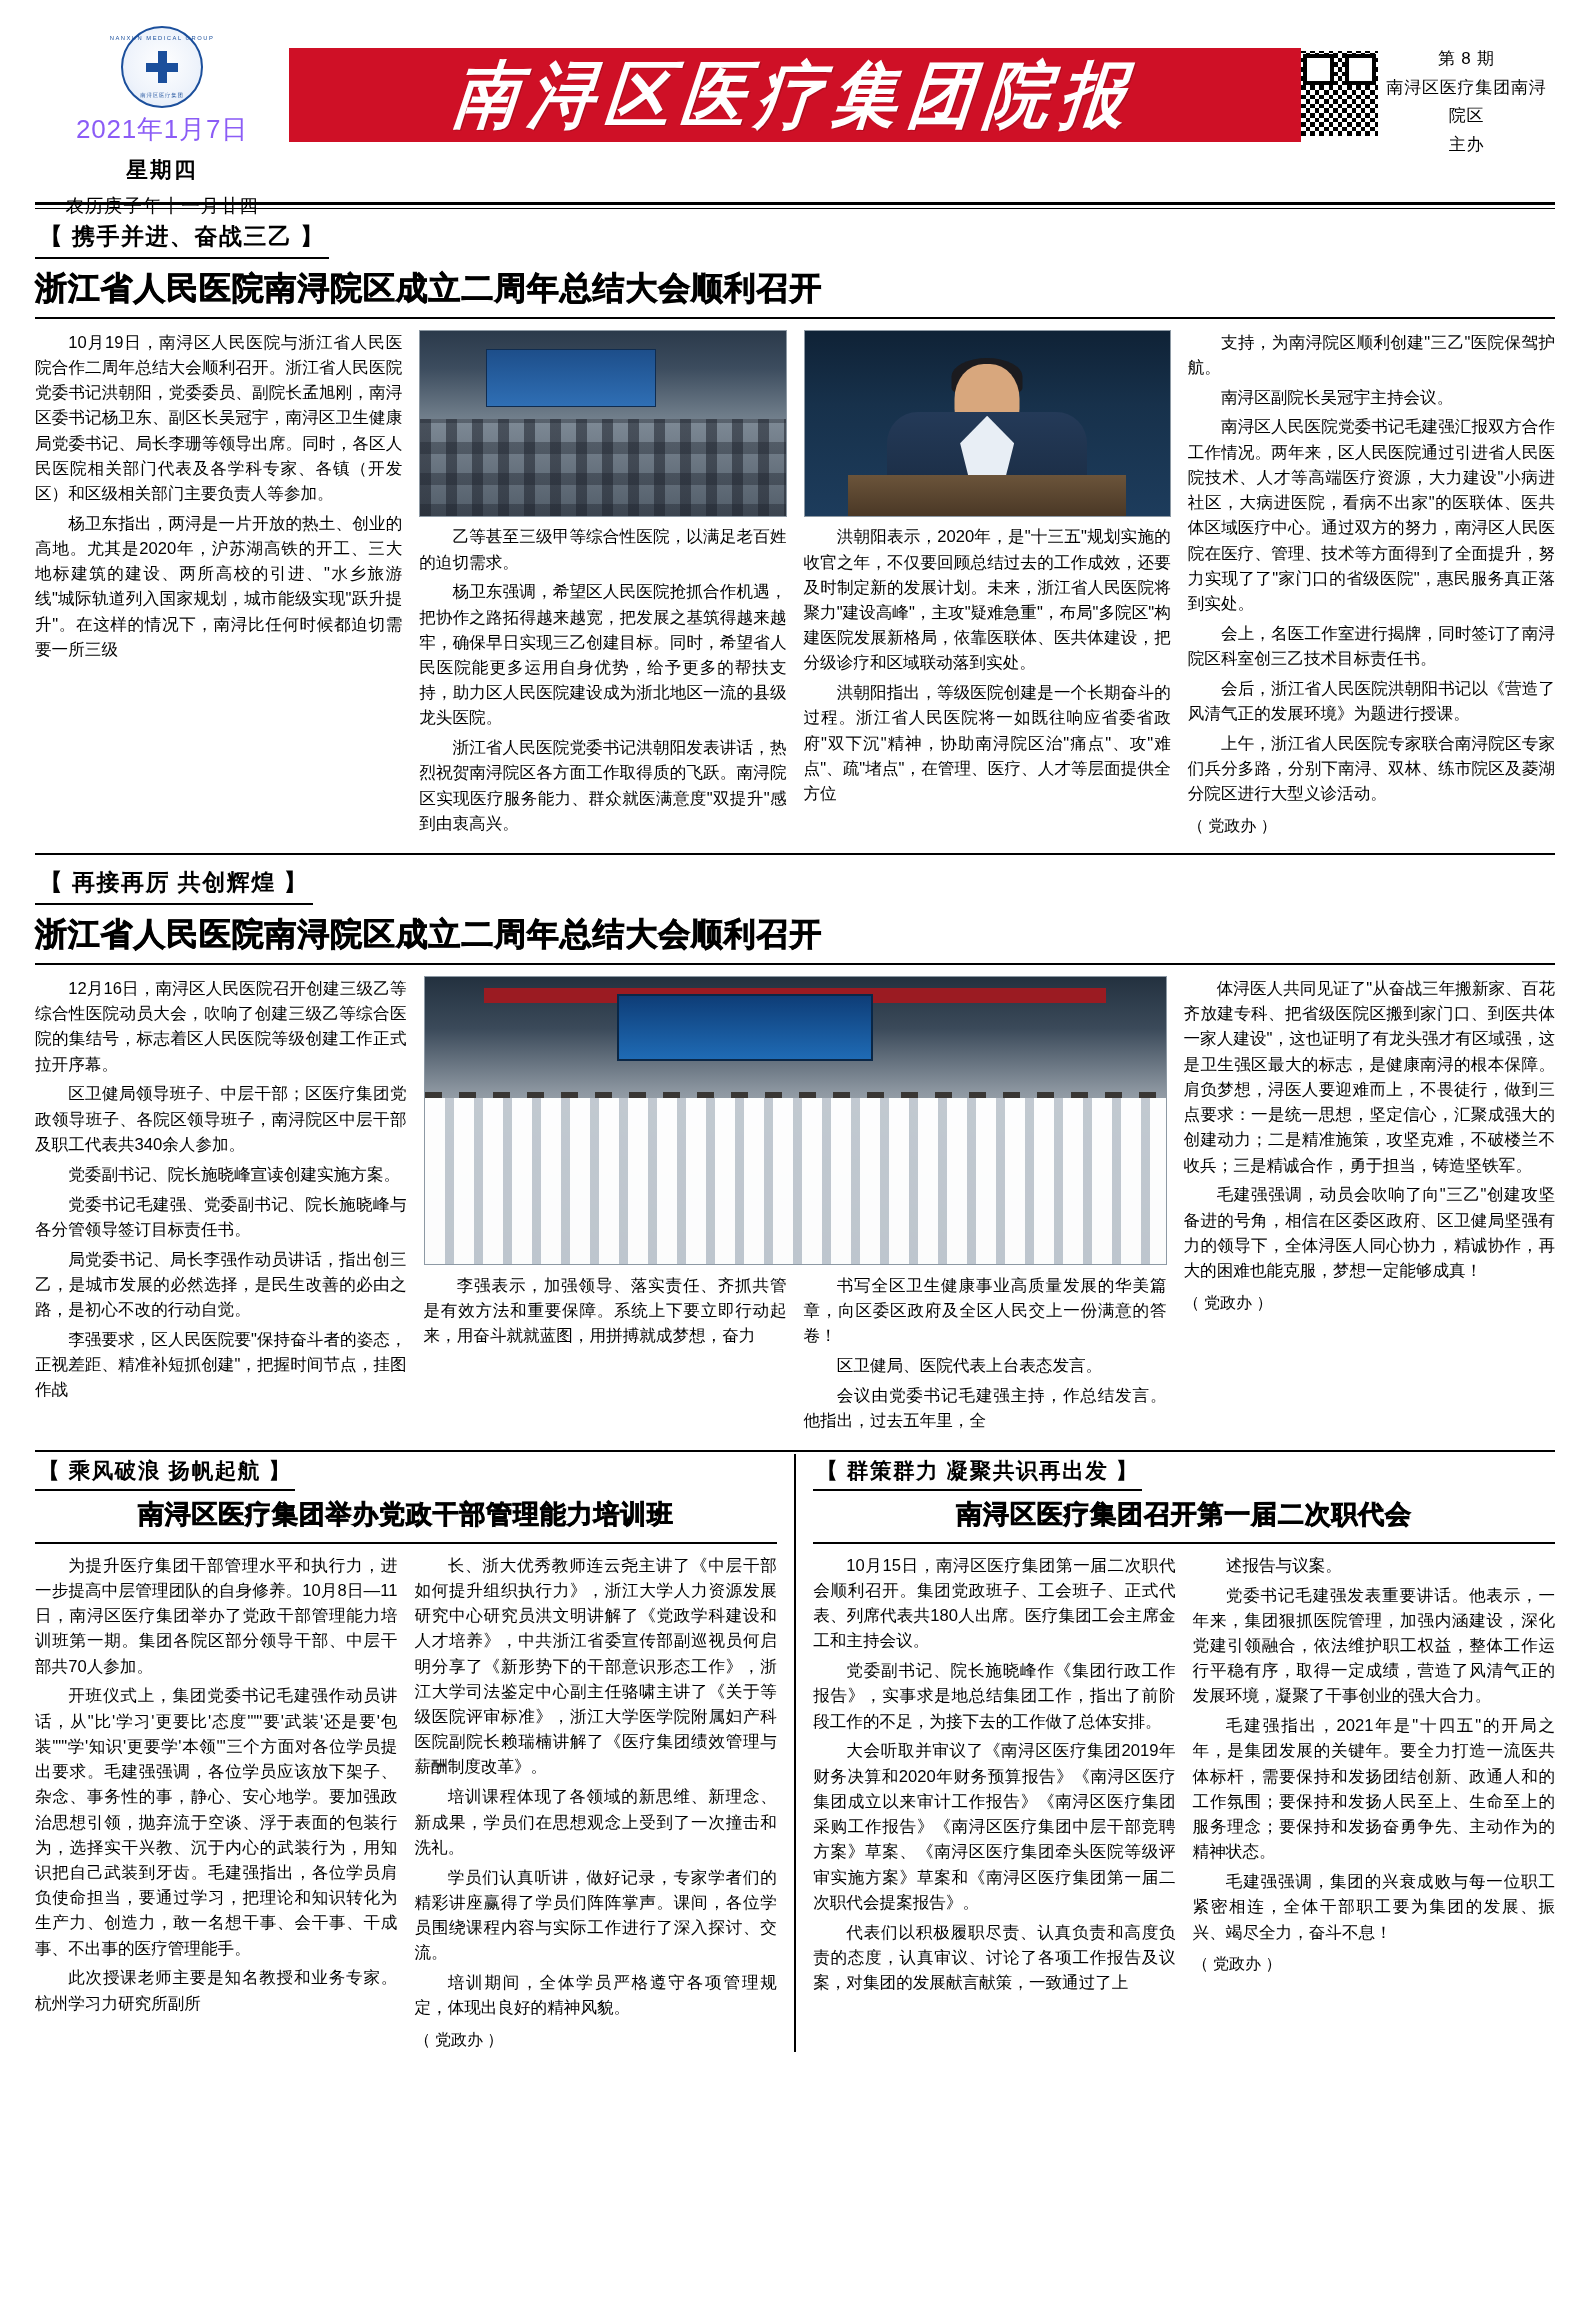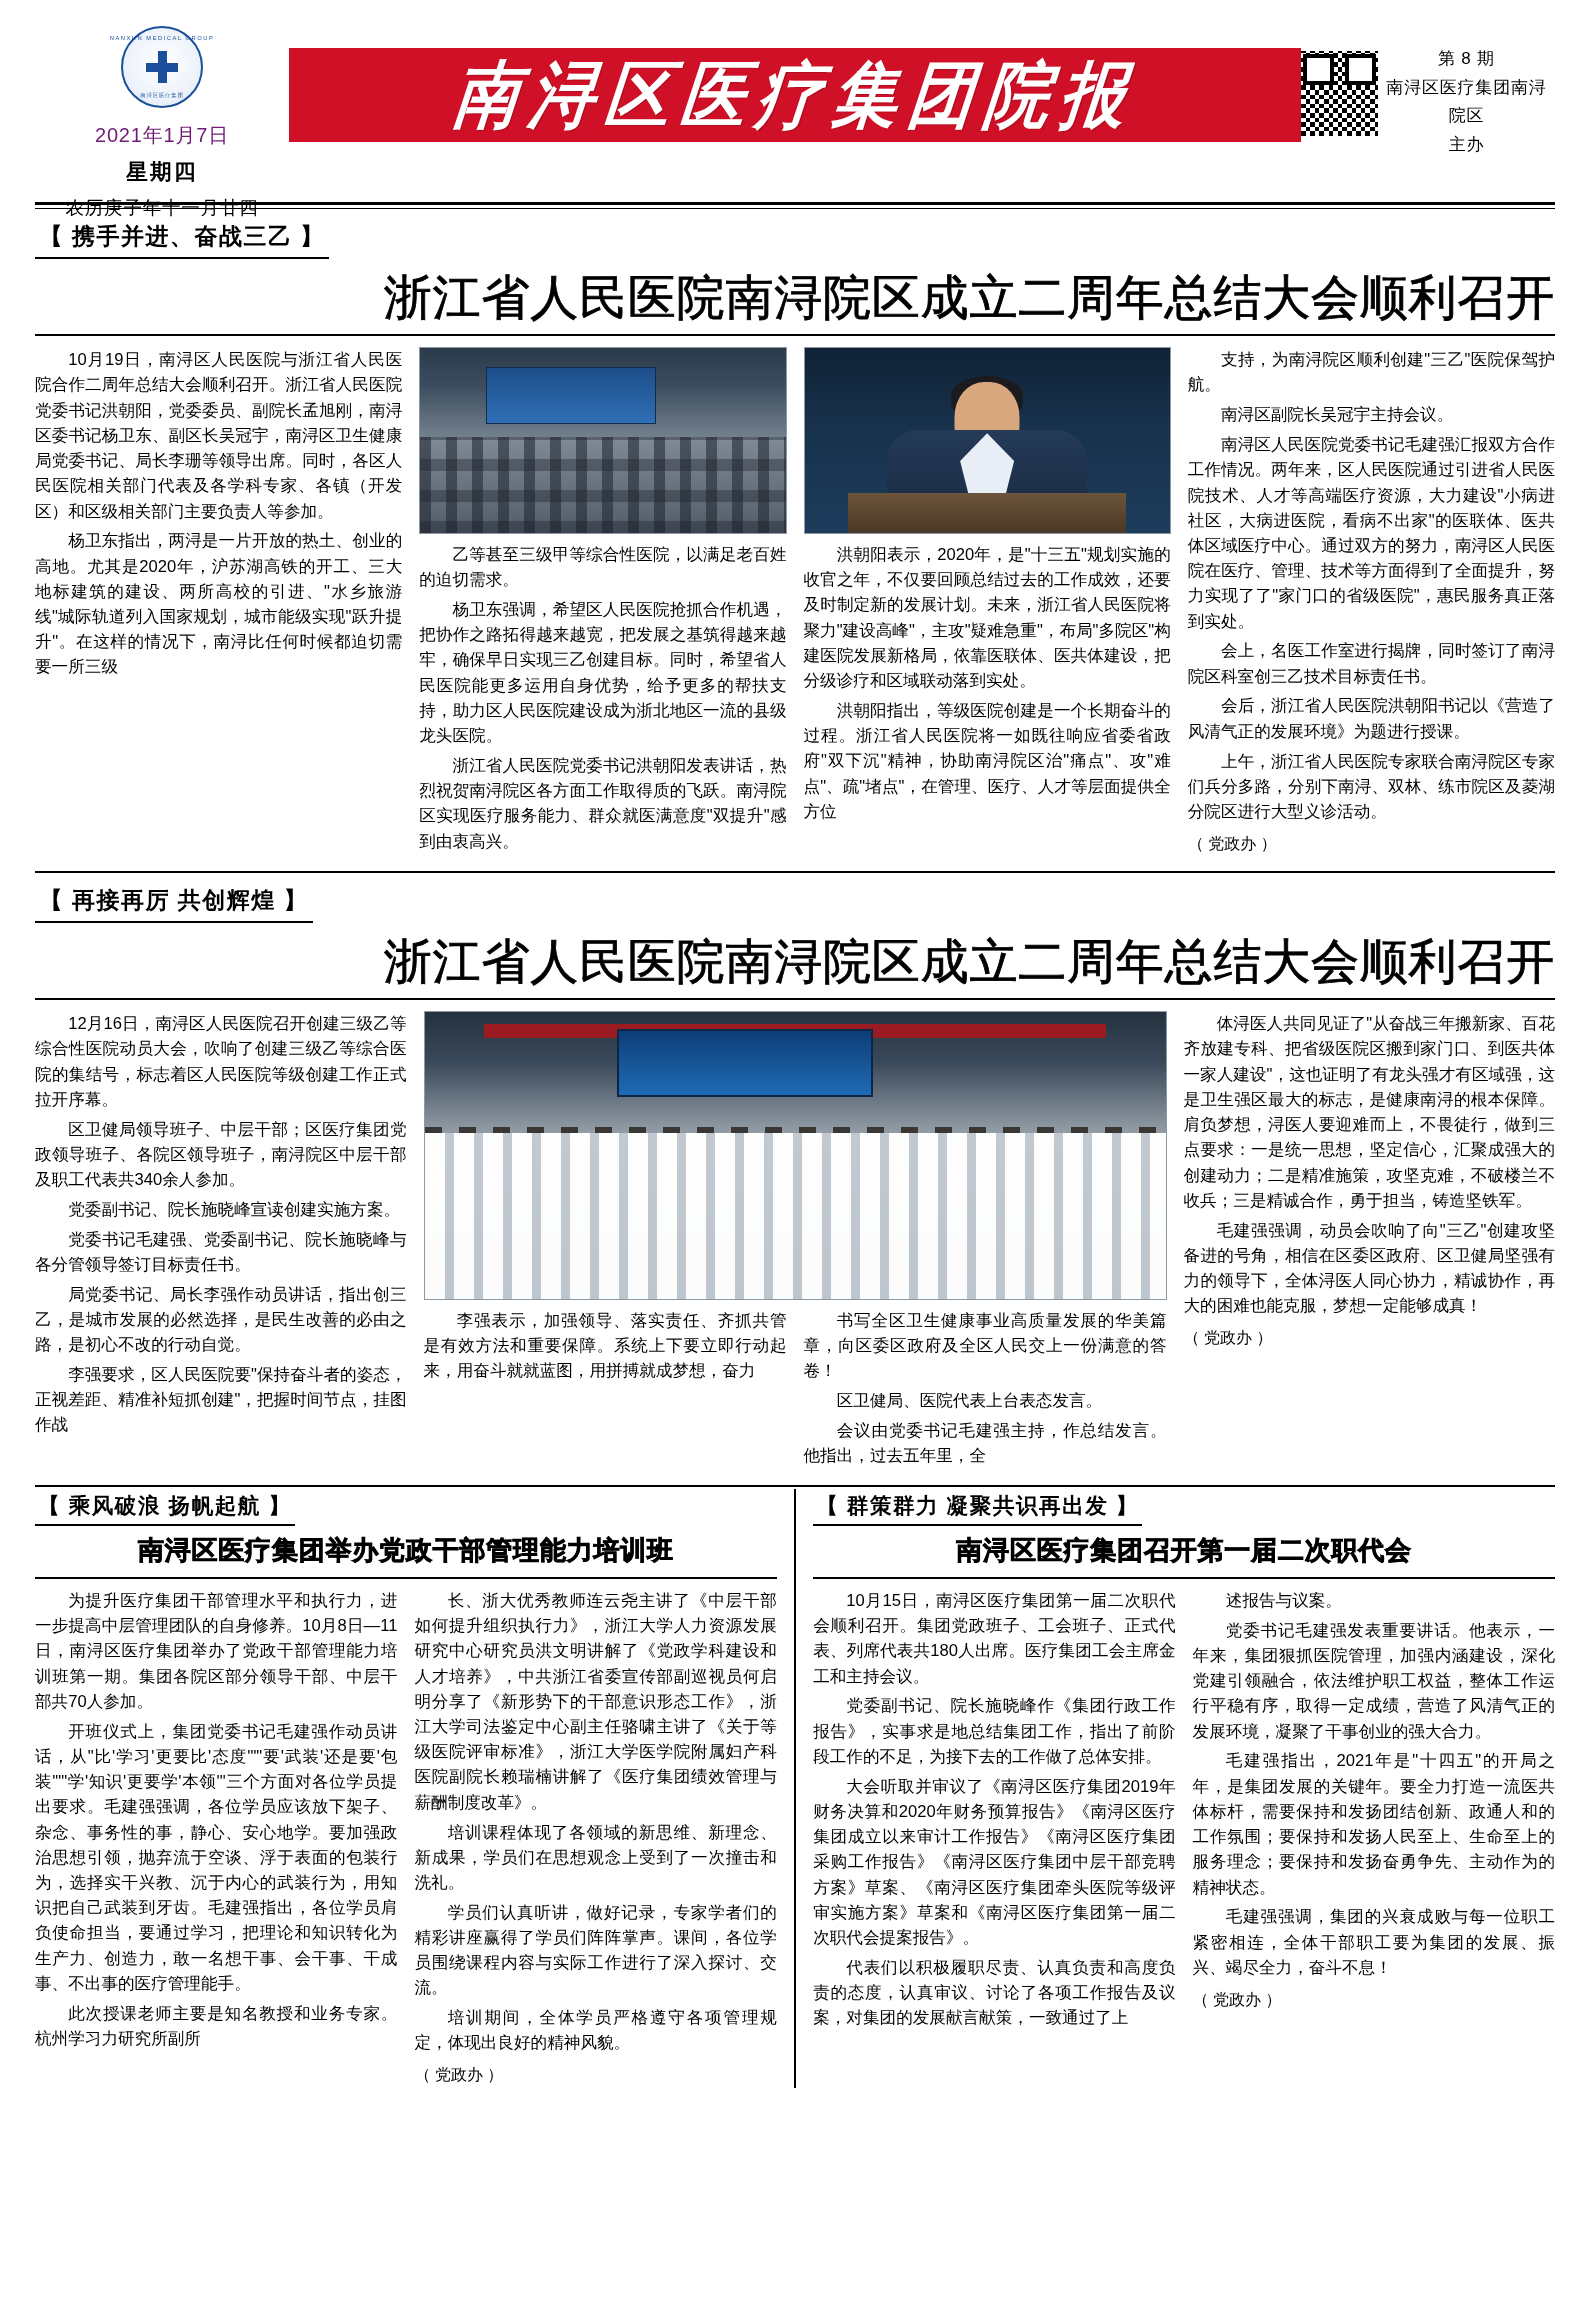--- a/index.html
+++ b/index.html
@@ -73,23 +73,23 @@
   }
   .logo .top-text {
     position: absolute;
     top: 7px;
     font-size: 5.8px;
     color: #1b4f9c;
     letter-spacing: 1.5px;
     white-space: nowrap;
   }
   .date-line {
-    margin-top: 14px;
-    font-size: 20px;
-    color: #701a75;
+    margin-top: 4px;
+    font-size: 26px;
+    color: #8b5cf6;
     letter-spacing: 0.8px;
   }
   .weekday {
     margin-top: 7.7px;
     font-size: 21.6px;
     font-weight: bold;
     letter-spacing: 2.3px;
   }
   .lunar {
     margin-top: 9.2px;
@@ -169,24 +169,24 @@
     display: inline-block;
     font-size: 23px;
     font-weight: bold;
     letter-spacing: 1.5px;
     border-bottom: 2.3px solid #000;
     padding: 1.5px 4.6px 4.6px 4.6px;
     margin-bottom: 4.6px;
   }
   .headline {
     font-family: "DejaVu Sans", "Liberation Sans", sans-serif;
-    font-size: 48px;
-    font-weight: normal;
+    font-size: 32px;
+    font-weight: bold;
     letter-spacing: 0.8px;
-    text-align: right;
+    text-align: left;
     margin: 7.7px 0 10.8px 0;
     line-height: 1.1;
     -webkit-text-stroke: 0.8px #000;
   }
   .headline.lined {
     border-bottom: 2.3px solid #000;
     padding-bottom: 10.8px;
   }
 
   .cols {

